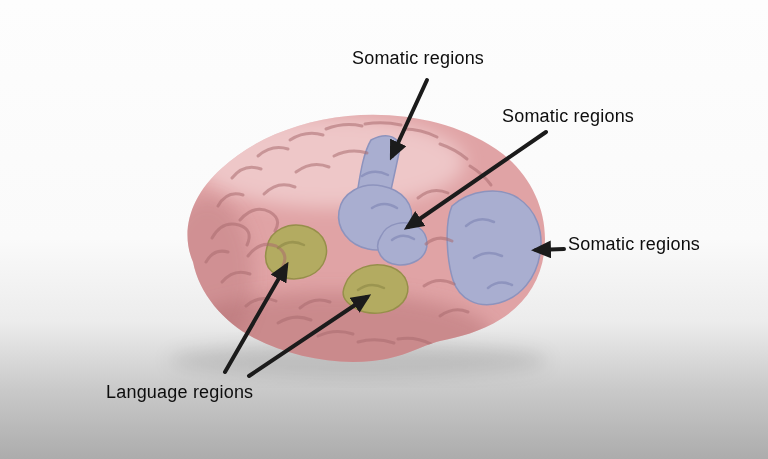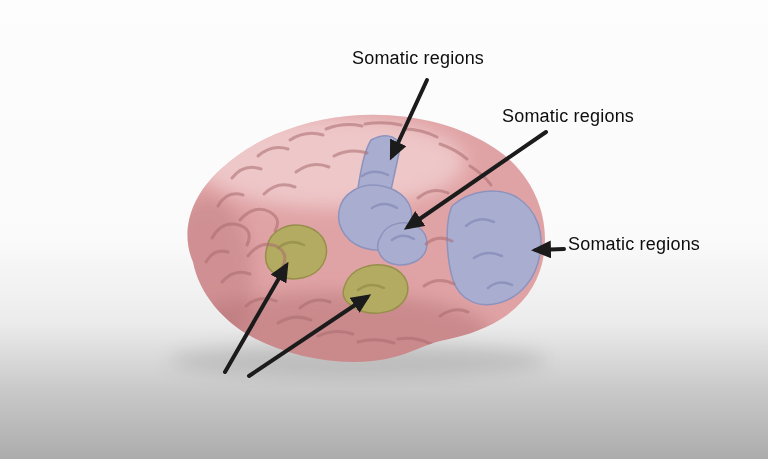--- a/index.html
+++ b/index.html
@@ -123,14 +123,15 @@
       <path d="M546,132 L408,227" marker-end="url(#ah)"></path>
       <path d="M564,249 L536,250" marker-end="url(#ah)"></path>
       <path d="M225,372 L286,266" marker-end="url(#ah)"></path>
       <path d="M249,376 L367,297" marker-end="url(#ah)"></path>
     </g>
   </svg>
 
   <div class="label somatic">Somatic regions</div>
   <div class="label auditory">Somatic regions</div>
   <div class="label visual">Somatic regions</div>
+  <div class="label language">Language regions</div>
 
 </div>
 
 </body></html>

